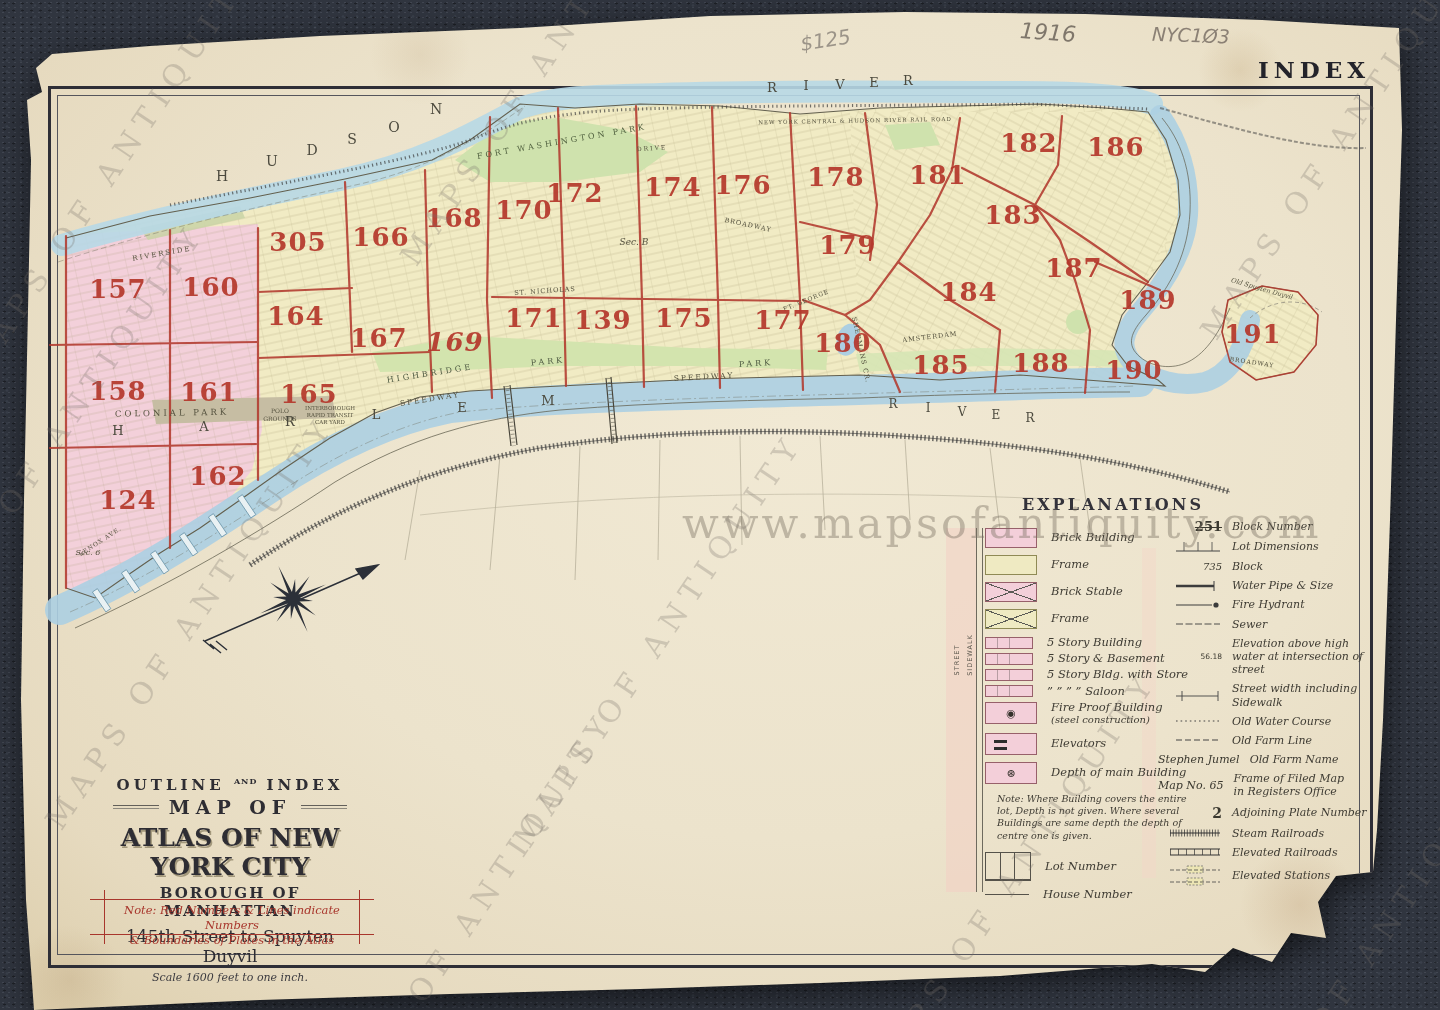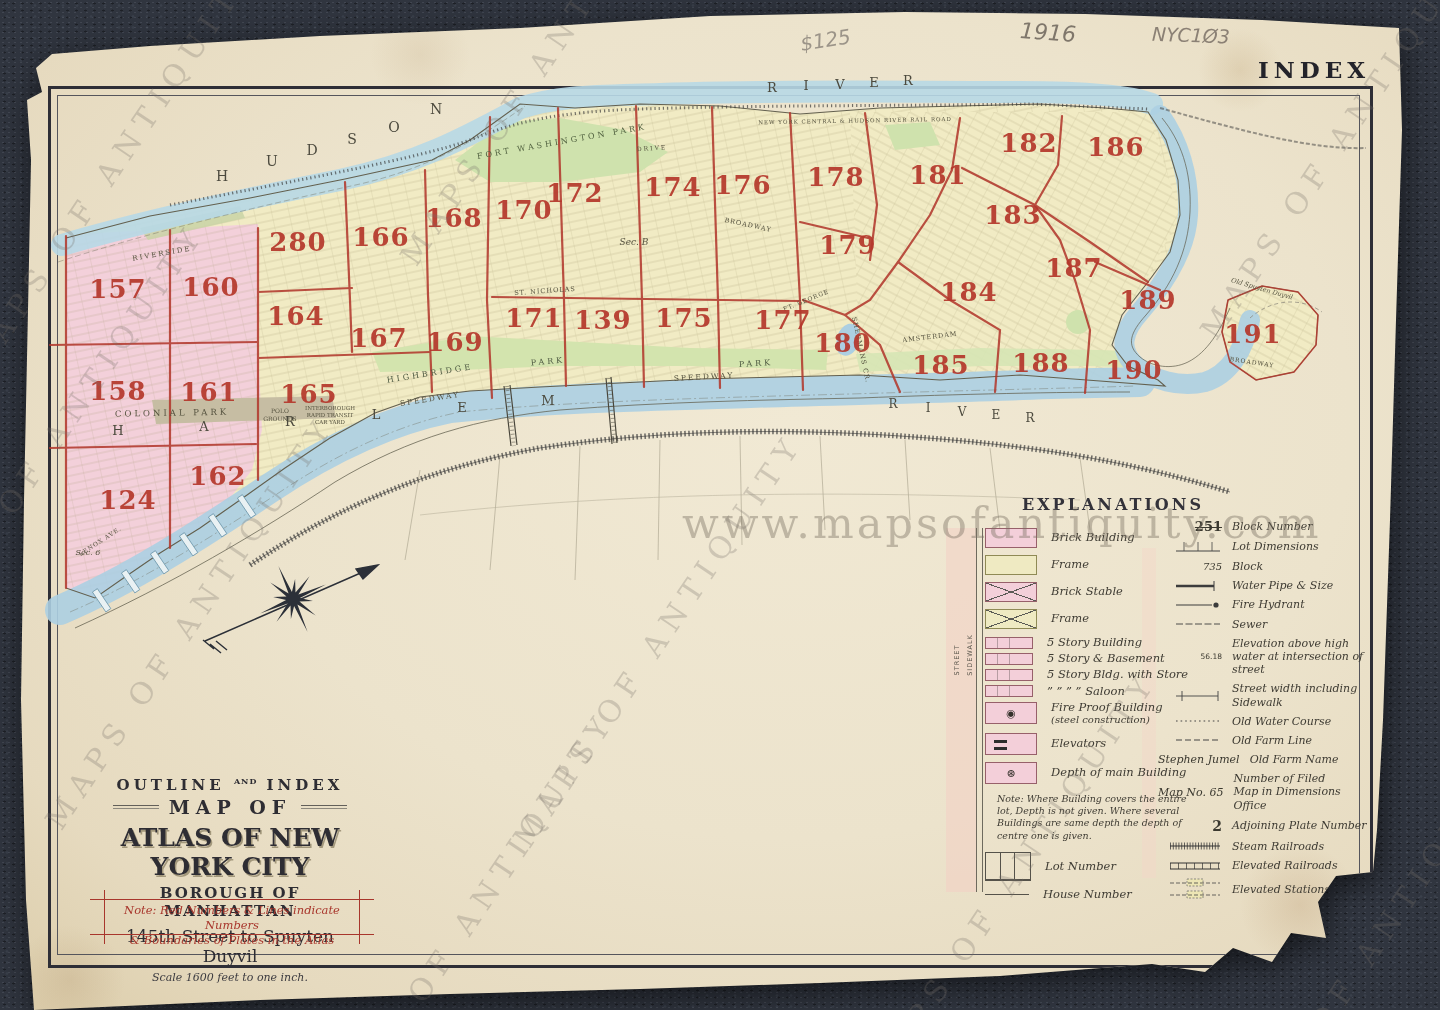--- a/index.html
+++ b/index.html
@@ -282,27 +282,27 @@
           <div class="mlabel" style="left: 1262px; top: 289px; font-size: 6.5px; letter-spacing: 0px; font-style: italic; transform: translate(-50%, -50%) rotate(16deg);">Old Spuyten Duyvil</div>
           <div class="mlabel" style="left: 1252px; top: 362px; font-size: 6px; letter-spacing: 1px; transform: translate(-50%, -50%) rotate(8deg);">BROADWAY</div>
         </div>
     <div class="layer" id="plates">
           <div class="plate" style="left: 118px; top: 289px;">157</div>
           <div class="plate" style="left: 118px; top: 391px;">158</div>
           <div class="plate" style="left: 128px; top: 500px;">124</div>
           <div class="plate" style="left: 211px; top: 287px;">160</div>
           <div class="plate" style="left: 209px; top: 392px;">161</div>
           <div class="plate" style="left: 218px; top: 476px;">162</div>
-          <div class="plate" style="left: 298px; top: 242px;">280</div>
+          <div class="plate" style="left: 298px; top: 242px;">305</div>
           <div class="plate" style="left: 296px; top: 316px;">164</div>
           <div class="plate" style="left: 309px; top: 394px;">165</div>
           <div class="plate" style="left: 381px; top: 237px;">166</div>
           <div class="plate" style="left: 379px; top: 338px;">167</div>
           <div class="plate" style="left: 454px; top: 218px;">168</div>
-          <div class="plate" style="left: 455px; top: 342px;">169</div>
+          <div class="plate" style="left: 455px; top: 342px; font-style: italic;">169</div>
           <div class="plate" style="left: 524px; top: 210px;">170</div>
           <div class="plate" style="left: 534px; top: 318px;">171</div>
           <div class="plate" style="left: 575px; top: 193px;">172</div>
           <div class="plate" style="left: 603px; top: 320px;">139</div>
           <div class="plate" style="left: 673px; top: 187px;">174</div>
           <div class="plate" style="left: 684px; top: 318px;">175</div>
           <div class="plate" style="left: 743px; top: 185px;">176</div>
           <div class="plate" style="left: 758px; top: 320px; margin-left: 25px;">177</div>
           <div class="plate" style="left: 836px; top: 177px;">178</div>
           <div class="plate" style="left: 848px; top: 245px;">179</div>
@@ -468,21 +468,21 @@
           <div class="rrow">
             <div class="rkey wide">
               <span class="k-script">Stephen Jumel</span>
             </div>
             <div class="rlabel" style="max-width: 120px;">Old Farm Name</div>
           </div>
           <div class="rrow">
             <div class="rkey wide">
               <span class="k-script">Map No. 65</span>
             </div>
-            <div class="rlabel" style="max-width: 120px;">Number of Filed Map in Dimensions Office</div>
+            <div class="rlabel" style="max-width: 120px;">Frame of Filed Map in Registers Office</div>
           </div>
           <div class="rrow">
             <div class="rkey">
               <span class="k-plate-num">2</span>
             </div>
             <div class="rlabel">Adjoining Plate Number</div>
           </div>
           <div class="rrow">
             <div class="rkey">
               <svg width="54" height="10">

